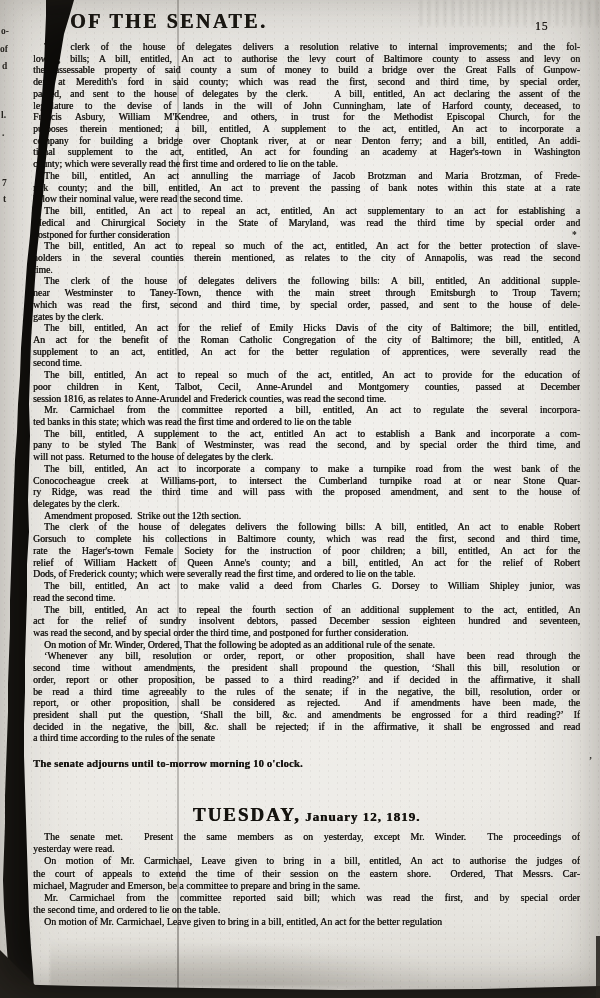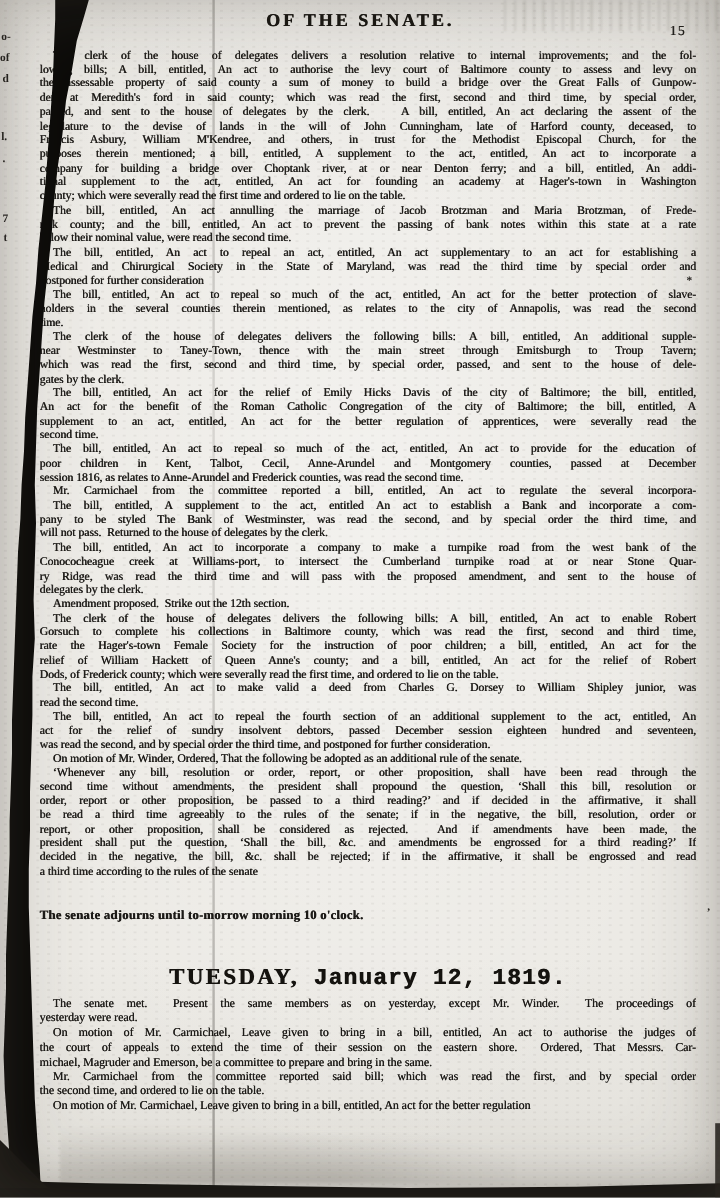--- a/index.html
+++ b/index.html
@@ -15,41 +15,41 @@
     content:""; position:absolute; inset:0; pointer-events:none;
     background-image:radial-gradient(rgba(95,90,82,0.14) 1px, transparent 1.2px);
     background-size:9px 6px; opacity:.55;
   }
   .page::after { 
     content:""; position:absolute; inset:0; pointer-events:none;
     box-shadow:inset 0 0 70px rgba(85,80,70,0.30), inset 0 -14px 30px rgba(60,55,48,0.18);
   }
   .ink { text-shadow:0.35px 0 currentColor; }
   .header {
-    position:absolute; top:10px; left:70px; width:460px; text-align:center;
-    font-weight:bold; font-size:15px; letter-spacing:2.5px; color:#15130f;
+    position:absolute; top:10px; left:70px; width:460px; 
+    font-weight:bold; font-size:20px; letter-spacing:2.5px; color:#15130f;
     text-shadow:0.5px 0 currentColor;
   }
-  .pagenum { position:absolute; top:20px; left:558px; font-size:11.5px; letter-spacing:1px; }
+  .pagenum { position:absolute; top:20px; left:535px; font-size:11.5px; letter-spacing:1px; }
   .textblock { position:absolute; left:33px; width:547px; font-size:9.8px; }
   .body-text { top:41px; }
   .line { line-height:11.72px; height:11.72px; overflow:hidden;
           text-align:justify; text-align-last:justify; letter-spacing:-0.05px; }
   .line.nj { text-align:left; text-align-last:left; }
   .line.in { text-indent:11px; }
   .adjourn {
     position:absolute; top:758px; left:33px; width:547px; text-align:left;
     font-size:10.6px; font-weight:bold; letter-spacing:0.2px;
   }
   .day-heading {
     position:absolute; top:804px; left:33px; width:547px; text-align:center;
     font-weight:bold; color:#15130f; text-shadow:0.5px 0 currentColor;
   }
   .day-heading .big { font-size:19px; letter-spacing:2px; }
-  .day-heading .rest { font-size:19px; letter-spacing:1px;font-family:Liberation Mono, monospace; }
+  .day-heading .rest { font-size:13px; letter-spacing:1px; }
   .day-text { top:831px; font-size:10px; }
   .day-text .line { line-height:12.2px; height:12.2px; font-weight:normal;
                     text-shadow:0.2px 0 currentColor; }
   .fold-line {
     position:absolute; top:0; left:177px; width:1.5px; height:992px;
     background:linear-gradient(180deg, rgba(55,52,47,0.30), rgba(55,52,47,0.12) 40%,
                rgba(55,52,47,0.28) 80%, rgba(55,52,47,0.4));
   }
   .binding-svg, .edge-svg { position:absolute; top:0; left:0; pointer-events:none; }
   .binding-svg { filter:blur(0.45px); }
@@ -101,20 +101,21 @@
       <div class="line">which was read the first, second and third time, by special order, passed, and sent to the house of dele-</div>
       <div class="line nj">gates by the clerk.</div>
       <div class="line in">The bill, entitled, An act for the relief of Emily Hicks Davis of the city of Baltimore; the bill, entitled,</div>
       <div class="line">An act for the benefit of the Roman Catholic Congregation of the city of Baltimore; the bill, entitled, A</div>
       <div class="line">supplement to an act, entitled, An act for the better regulation of apprentices, were severally read the</div>
       <div class="line nj">second time.</div>
       <div class="line in">The bill, entitled, An act to repeal so much of the act, entitled, An act to provide for the education of</div>
       <div class="line">poor children in Kent, Talbot, Cecil, Anne-Arundel and Montgomery counties, passed at December</div>
       <div class="line nj">session 1816, as relates to Anne-Arundel and Frederick counties, was read the second time.</div>
       <div class="line in">Mr. Carmichael from the committee reported a bill, entitled, An act to regulate the several incorpora-</div>
+      <div class="line nj">ted banks in this state; which was read the first time and ordered to lie on the table</div>
       <div class="line in">The bill, entitled, A supplement to the act, entitled An act to establish a Bank and incorporate a com-</div>
       <div class="line">pany to be styled The Bank of Westminster, was read the second, and by special order the third time, and</div>
       <div class="line nj">will not pass.&nbsp;&nbsp;Returned to the house of delegates by the clerk.</div>
       <div class="line in">The bill, entitled, An act to incorporate a company to make a turnpike road from the west bank of the</div>
       <div class="line">Conococheague creek at Williams-port, to intersect the Cumberland turnpike road at or near Stone Quar-</div>
       <div class="line">ry Ridge, was read the third time and will pass with the proposed amendment, and sent to the house of</div>
       <div class="line nj">delegates by the clerk.</div>
       <div class="line in nj">Amendment proposed.&nbsp;&nbsp;Strike out the 12th section.</div>
       <div class="line in">The clerk of the house of delegates delivers the following bills: A bill, entitled, An act to enable Robert</div>
       <div class="line">Gorsuch to complete his collections in Baltimore county, which was read the first, second and third time,</div>

